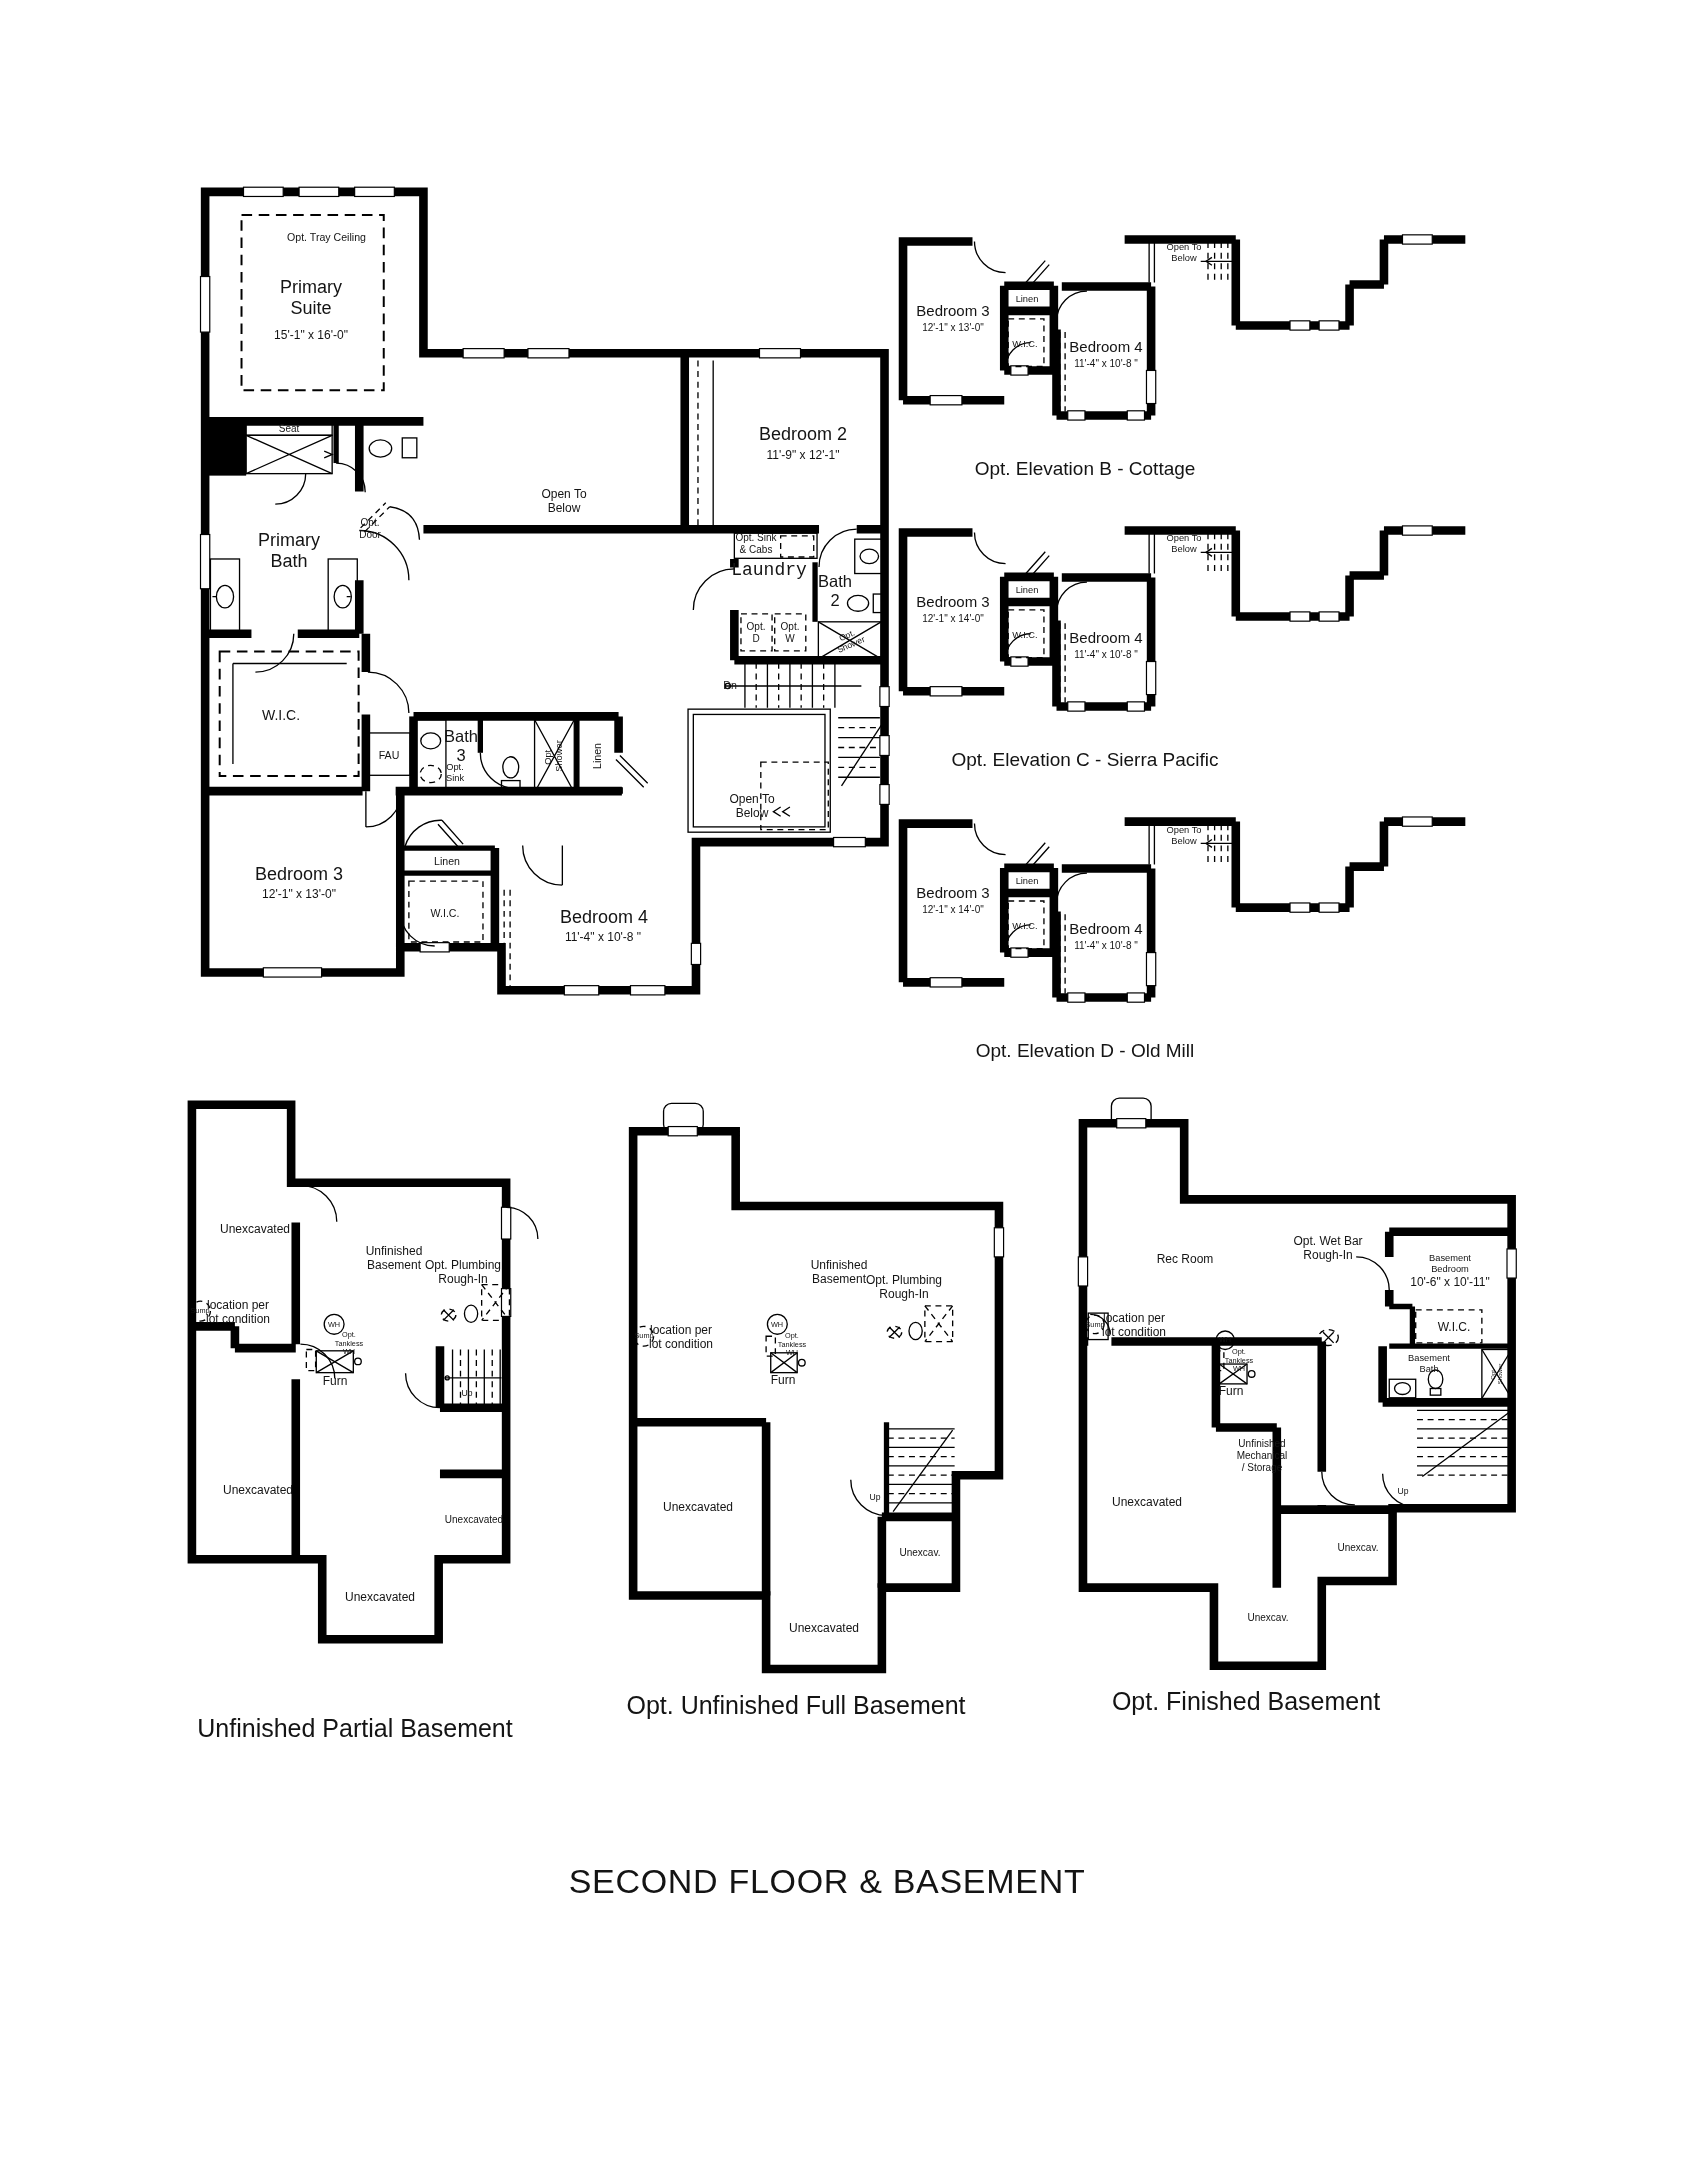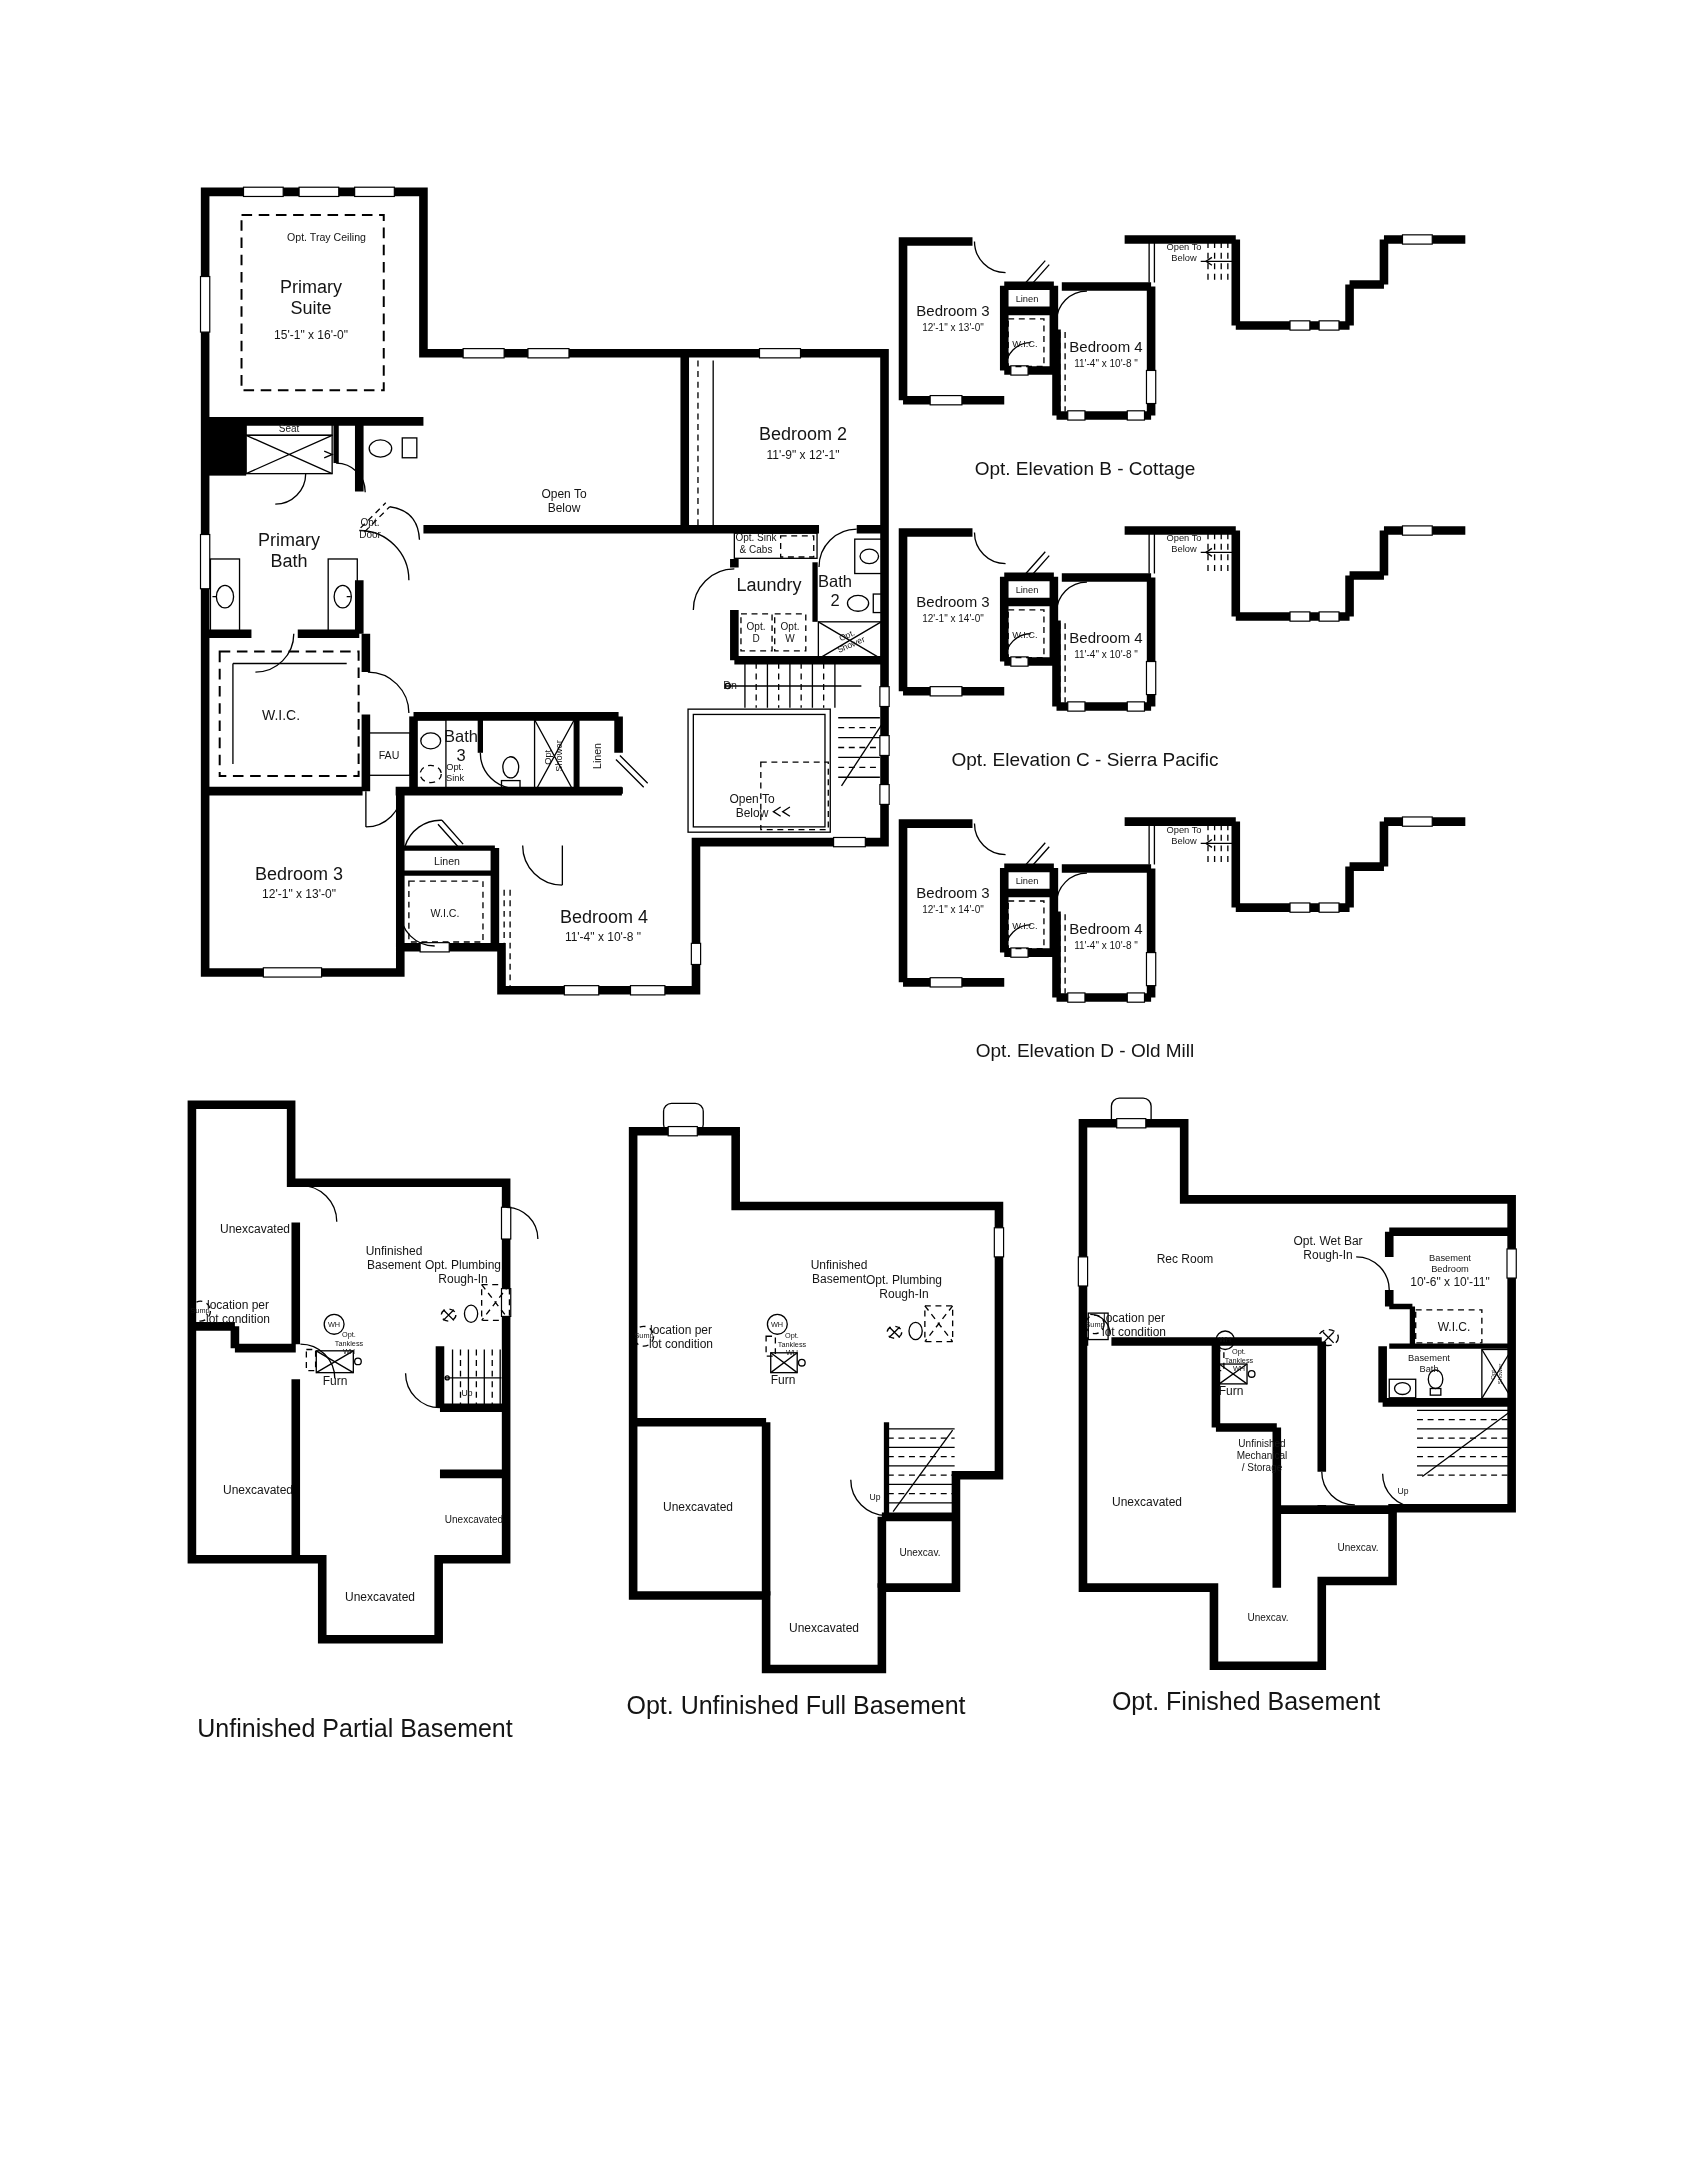--- a/index.html
+++ b/index.html
@@ -312,21 +312,21 @@
 Sink</div>
   <div class="lbl f13 rot90" style="left:554px;top:756px;">Opt.
 Shower</div>
   <div class="lbl f15 rot90" style="left:597px;top:756px;">Linen</div>
   <div class="lbl f17" style="left:564px;top:501px;">Open To
 Below</div>
   <div class="lbl f26" style="left:803px;top:435px;">Bedroom 2</div>
   <div class="lbl f17" style="left:803px;top:455px;">11'-9" x 12'-1"</div>
   <div class="lbl f14" style="left:756px;top:544px;">Opt. Sink
 &amp; Cabs</div>
-  <div class="lbl f26" style="left:769px;top:586px;">Laundry</div>
+  <div class="lbl f26" style="left:769px;top:571px;font-family:Liberation Mono, monospace;">Laundry</div>
   <div class="lbl f24" style="left:835px;top:591px;">Bath
 2</div>
   <div class="lbl f14" style="left:756px;top:633px;">Opt.
 D</div>
   <div class="lbl f14" style="left:790px;top:633px;">Opt.
 W</div>
   <div class="lbl f12 rot20" style="left:849px;top:640px;">Opt.
 Shower</div>
   <div class="lbl f15" style="left:730px;top:685px;">Dn</div>
   <div class="lbl f17" style="left:752px;top:806px;">Open To
@@ -426,15 +426,16 @@
   <div class="lbl f11" style="left:1231px;top:1391px;">Furn</div>
   <div class="lbl f14" style="left:1262px;top:1456px;">Unfinished
 Mechanical
 / Storage</div>
   <div class="lbl f12" style="left:1403px;top:1491px;">Up</div>
   <div class="lbl f16" style="left:1147px;top:1502px;">Unexcavated</div>
   <div class="lbl f14" style="left:1358px;top:1548px;">Unexcav.</div>
   <div class="lbl f14" style="left:1268px;top:1618px;">Unexcav.</div>
   <div class="lbl cap-b" style="left:1246px;top:1702px;">Opt. Finished Basement</div>
 
+  <div class="lbl title" style="left:827px;top:1881px;">SECOND FLOOR &amp; BASEMENT</div>
 
 </div>
 
 
 </body></html>

